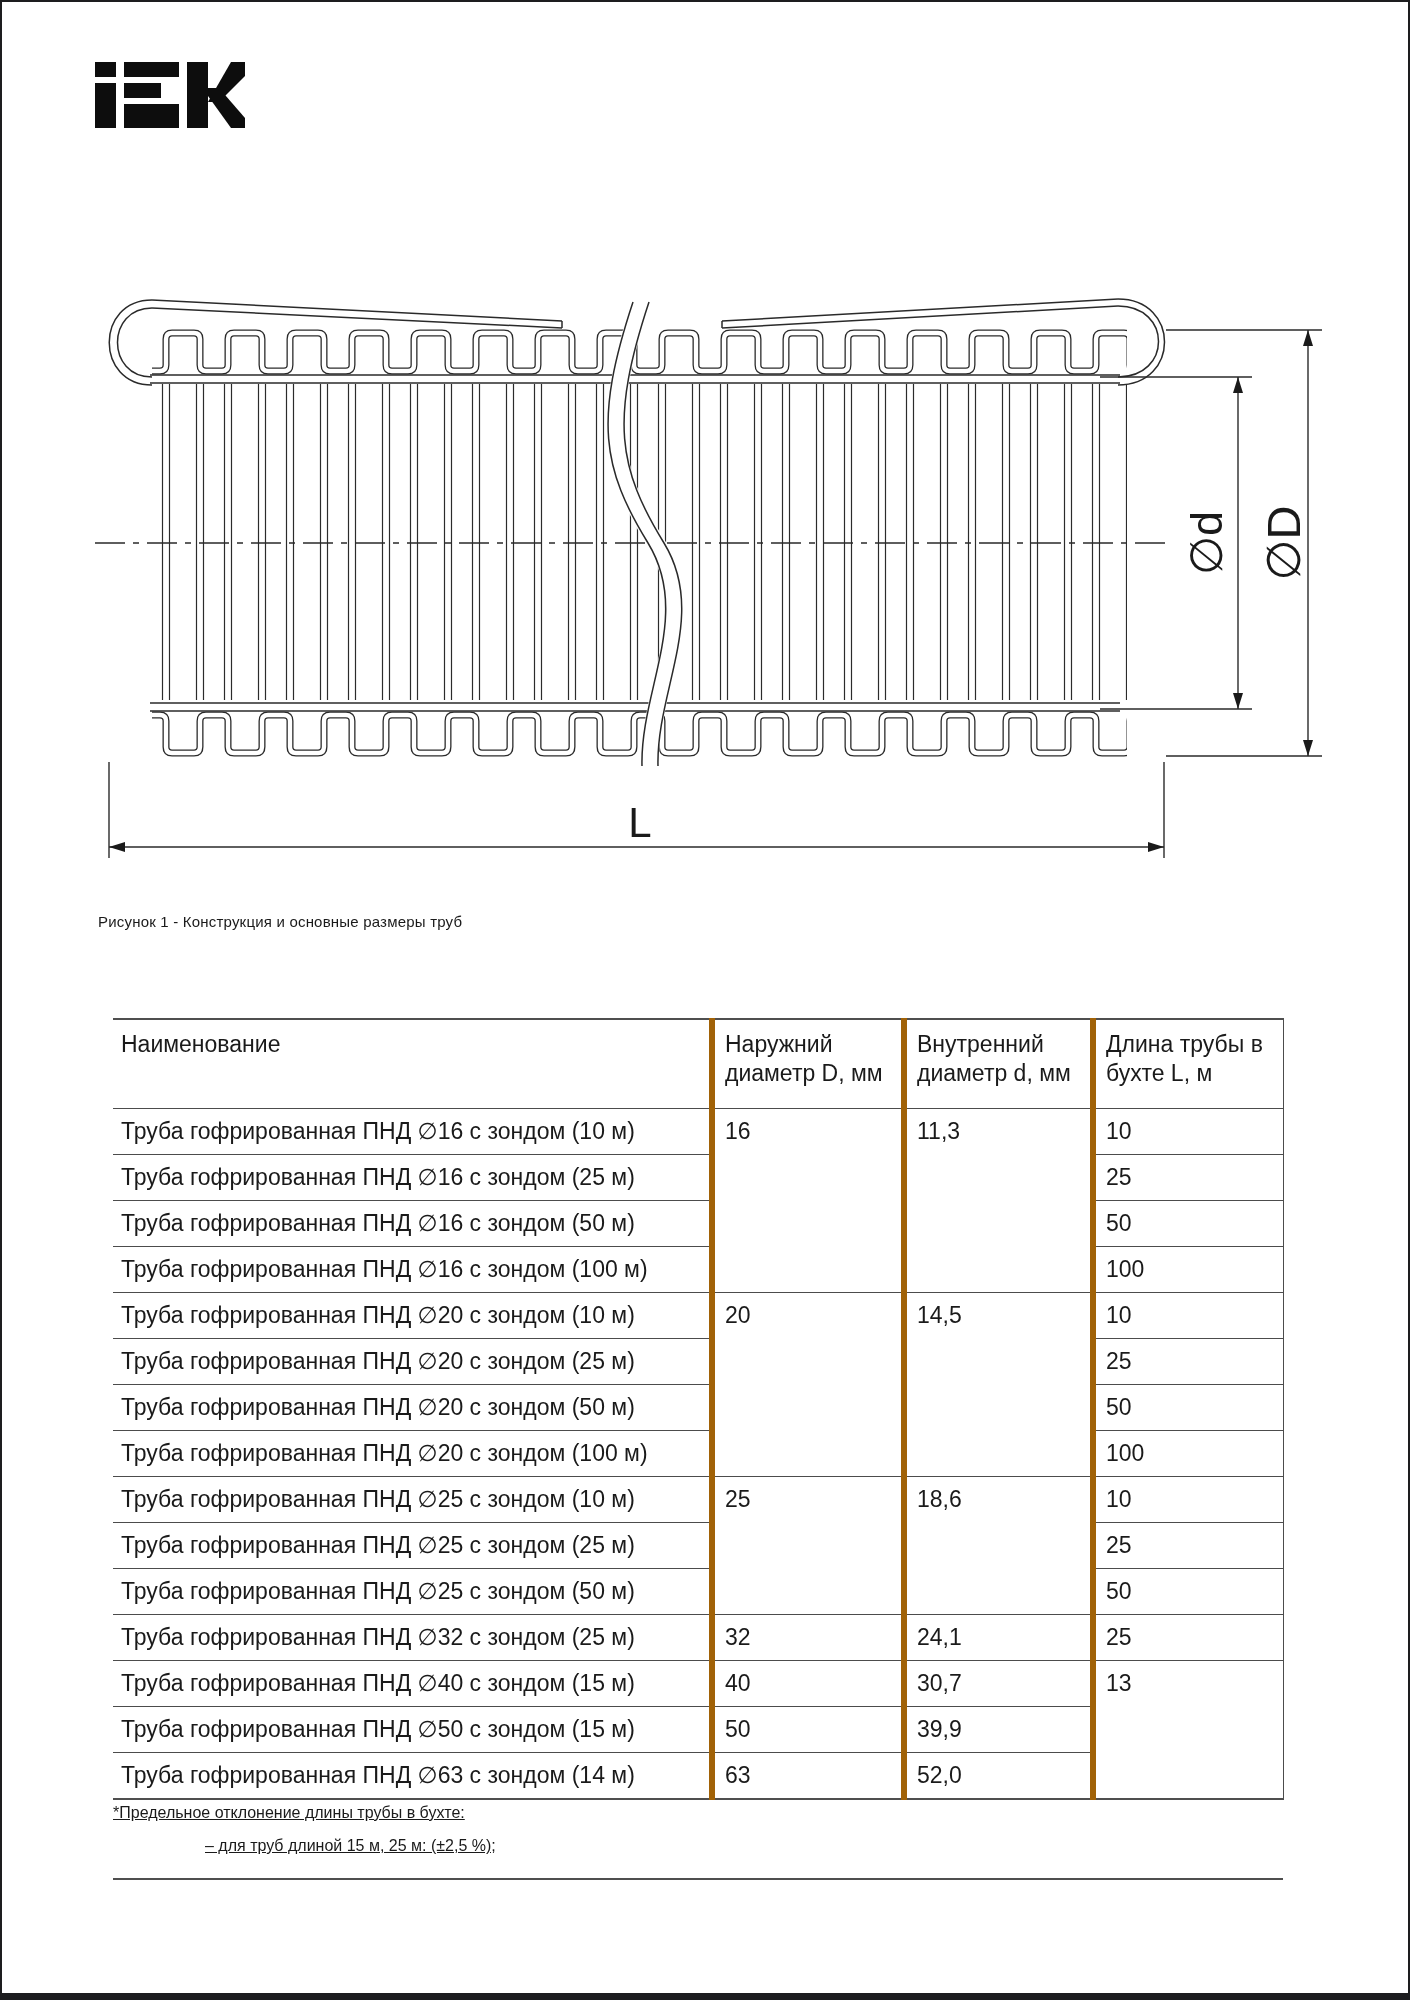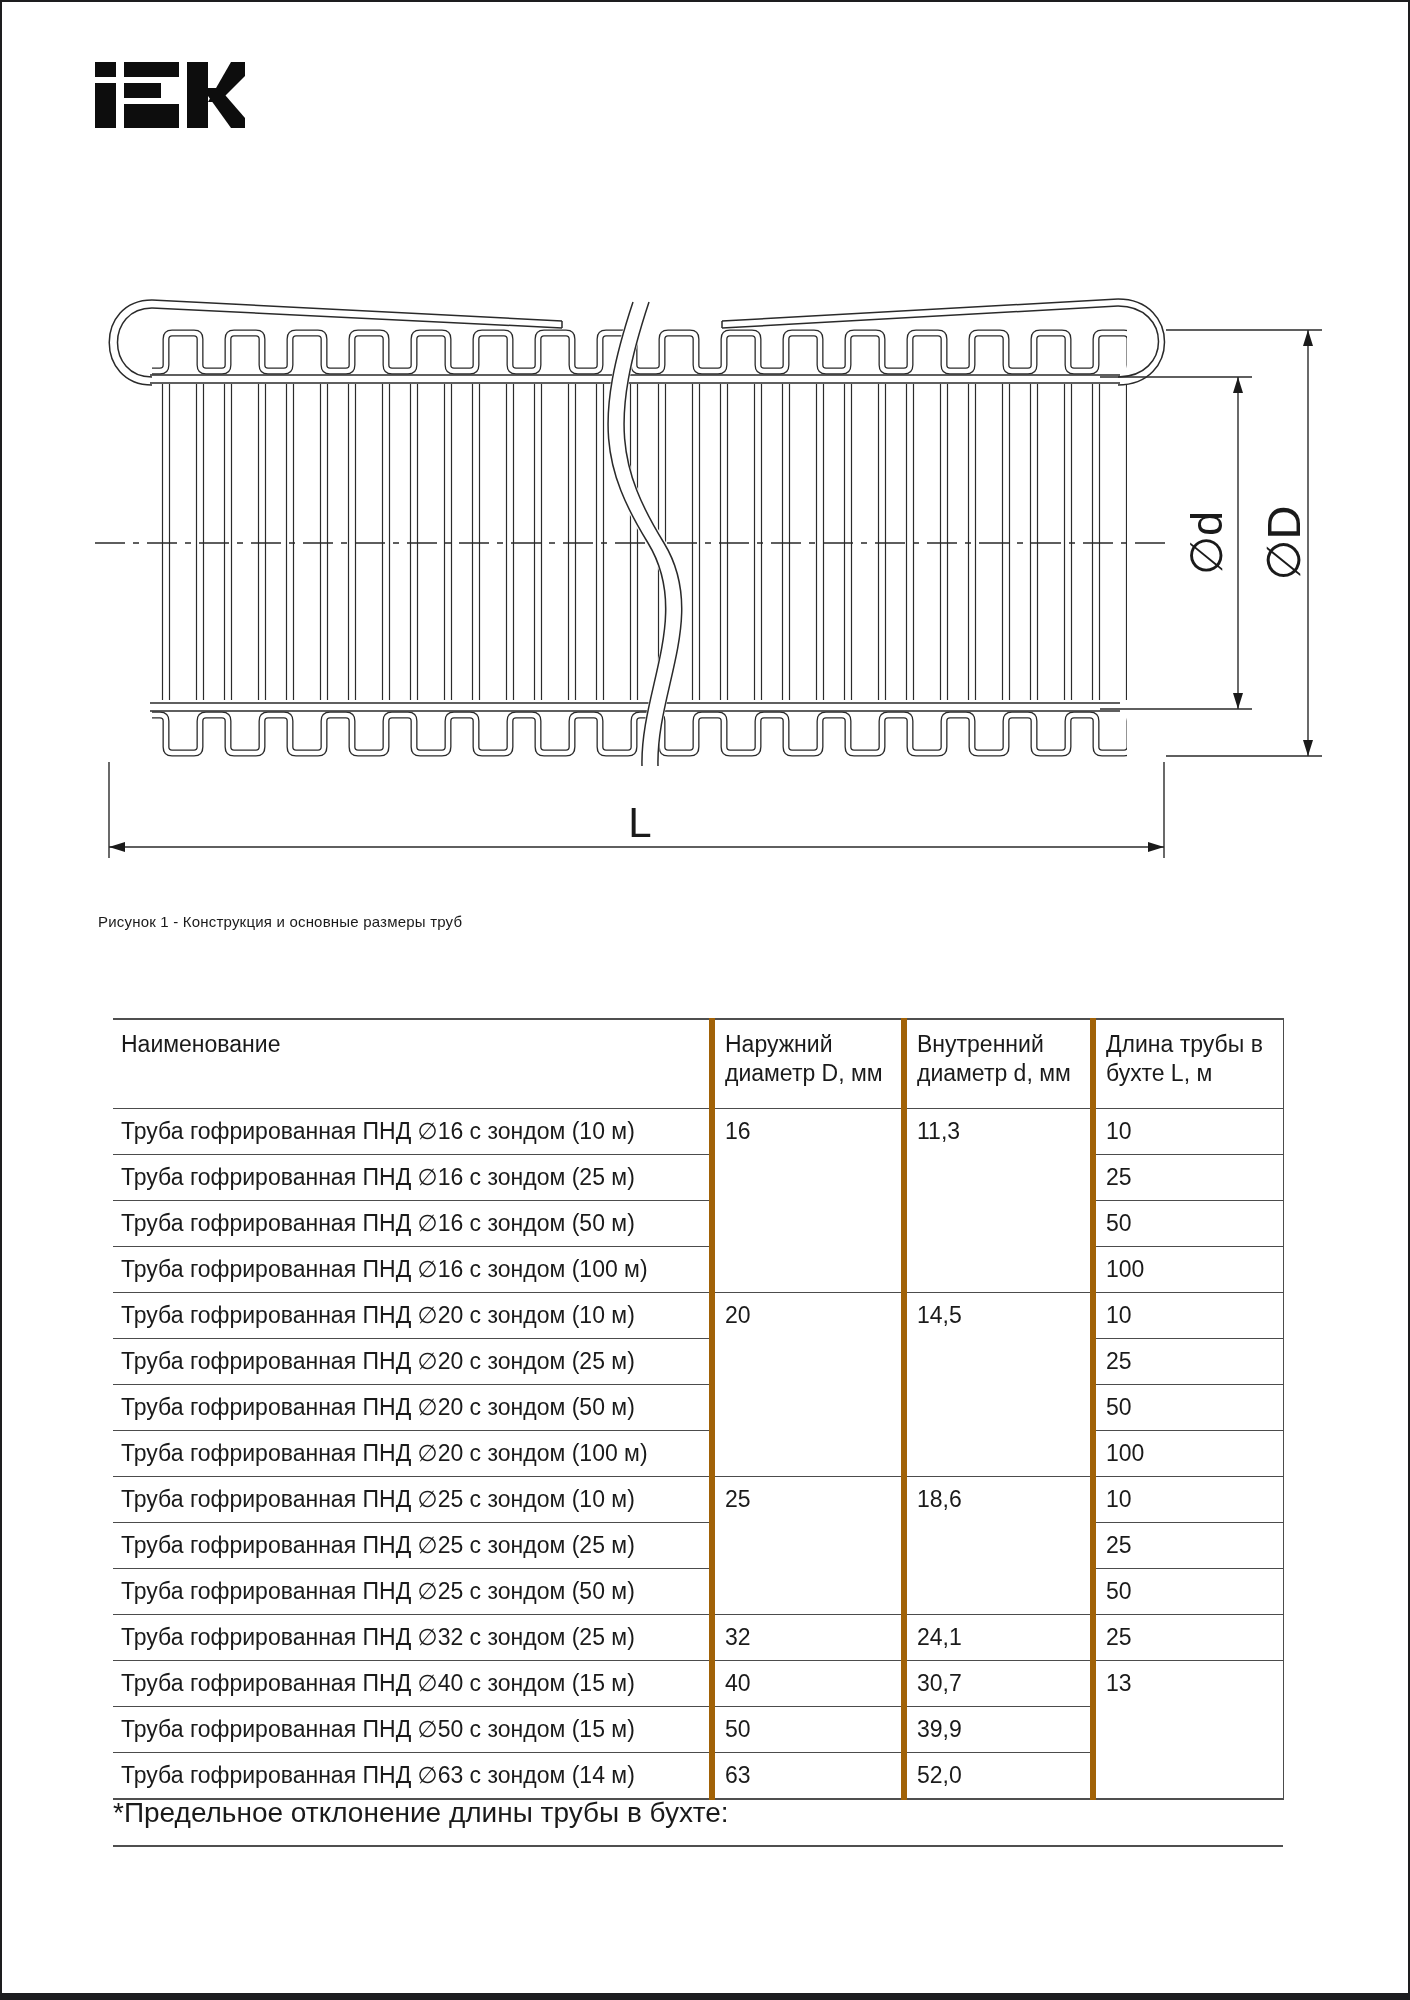--- a/index.html
+++ b/index.html
@@ -25,21 +25,21 @@
     font-weight:400;text-align:left;vertical-align:top;
     border-bottom:1px solid #4c4c4c;line-height:29px;
   }
   .tbl th{padding:10px 6px 20px 8px;}
   .tbl td{padding:8px 6px 8px 8px;}
   .tbl .c2,.tbl .c3,.tbl .c4{border-left:6px solid #a16207;padding-left:10px;}
   .tbl .c4{border-right:1px solid #4c4c4c;}
   .footnote{
     position:absolute;left:113px;top:1788px;width:1170px;
     border-bottom:2px solid #4f4f4f;padding:8px 0 16px 0;
-    font-size:28px;line-height:33px;
+    font-size:16px;line-height:33px;text-decoration:underline;
   }
   .fn-ind{padding-left:92px;}
   .dwg-line{stroke:#2a2a2a;stroke-width:1.5;fill:none;}
   .dim-line{stroke:#2a2a2a;stroke-width:1.4;fill:none;}
   .dim-arrow{fill:#1a1a1a;stroke:none;}
   .dim-text{fill:#1a1a1a;}
 </style>
 </head>
 <body>
 
@@ -222,14 +222,15 @@
       <tr>
         <td class="c1">Труба гофрированная ПНД ∅63 с зондом (14 м)</td>
         <td class="c2">63</td>
         <td class="c3">52,0</td>
       </tr>
     </tbody>
   </table>
 
   <div class="footnote">
     <div>*Предельное отклонение длины трубы в бухте:</div>
+    <div class="fn-ind">– для труб длиной 15 м, 25 м: (±2,5 %);</div>
   </div>
 </div>
 
 </body></html>

